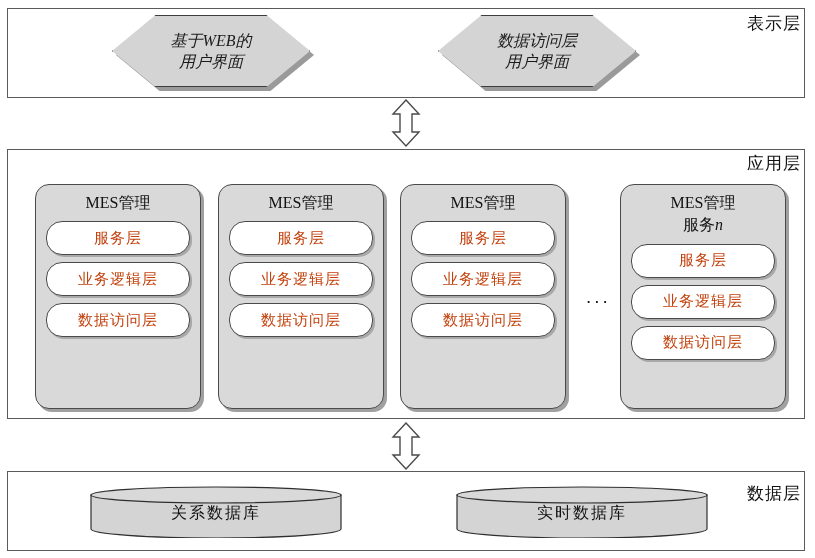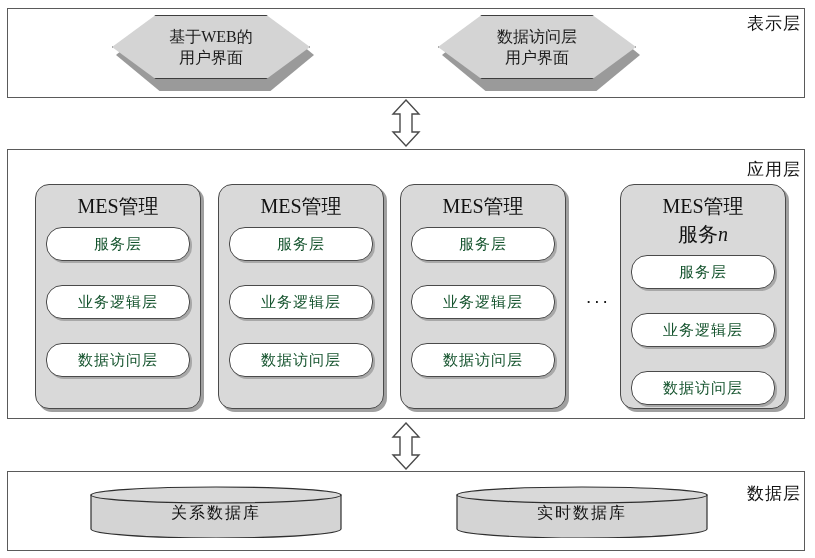--- a/index.html
+++ b/index.html
@@ -23,35 +23,36 @@
 
   .layer-label{
     position:absolute;
     right:14px;
     font-size:17px;
     letter-spacing:1px;
     color:#111;
     white-space:nowrap;
   }
   #label-presentation{top:12px;text-align:center;}
-  #label-application{top:158px;}
+  #label-application{top:152px;}
   #label-data{top:482px;}
 
   
   .hexagon{
     position:absolute;
-    width:198px;height:64px;
+    width:198px;height:72px;
     background:#d4d4d4;
     border:1px solid #3d3d3d;
     -webkit-clip-path:polygon(22% 0%,78% 0%,100% 50%,78% 100%,22% 100%,0% 50%);
     clip-path:polygon(22% 0%,78% 0%,100% 50%,78% 100%,22% 100%,0% 50%);
     display:flex;flex-direction:column;align-items:center;justify-content:center;
     line-height:1.32;
     font-size:16px;
     box-sizing:border-box;
+    font-style:italic;
   }
   .hexagon-shadow{
     position:absolute;
     width:198px;height:72px;
     background:#9a9a9a;
     -webkit-clip-path:polygon(22% 0%,78% 0%,100% 50%,78% 100%,22% 100%,0% 50%);
     clip-path:polygon(22% 0%,78% 0%,100% 50%,78% 100%,22% 100%,0% 50%);
   }
   #hex1{left:112px;top:15px;}
   #hex1s{left:116px;top:19px;}
@@ -72,38 +73,38 @@
     box-shadow:3px 3px 0 0 #a0a0a0;
     padding-top:7px;
   }
   #card1{left:35px;}
   #card2{left:218px;}
   #card3{left:400px;}
   #card4{left:620px;}
 
   .card-title{
     text-align:center;
-    font-size:20px;
+    font-size:16px;
     line-height:1.4;
     color:#111;
     margin-bottom:7px;
   }
   .card-title .t-line{display:block;}
   .italic-n{font-style:italic;}
 
   .sub-pill{
-    margin:0 auto 24px auto;
+    margin:0 auto 7px auto;
     width:144px;height:34px;
     background:#ffffff;
     border:1px solid #4a4a4a;
     border-radius:16px;
     box-sizing:border-box;
     display:flex;align-items:center;justify-content:center;
     font-size:15px;
-    color:#14532d;
+    color:#c2410c;
     box-shadow:2px 2px 0 0 #a8a8a8;
     letter-spacing:1px;
   }
 
   .ellipsis{
     position:absolute;
     left:586px;top:286px;
     font-size:19px;
     letter-spacing:3px;
     color:#1a1a1a;

